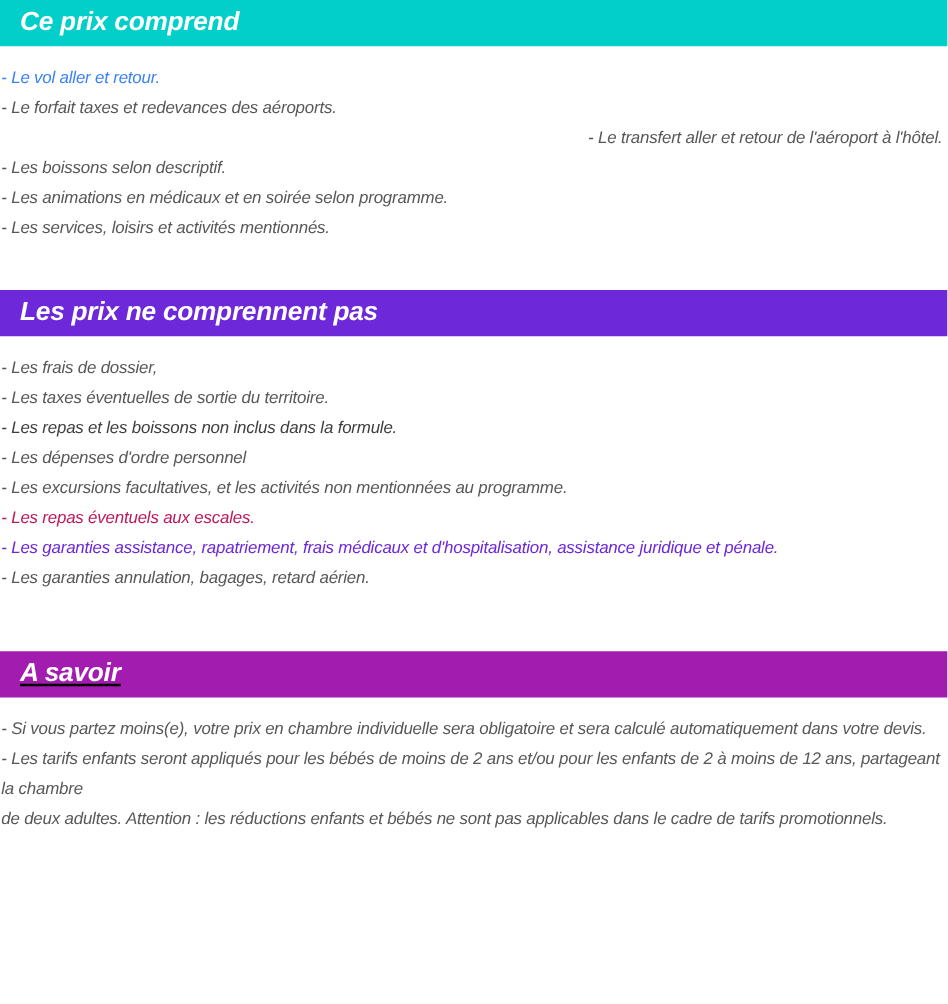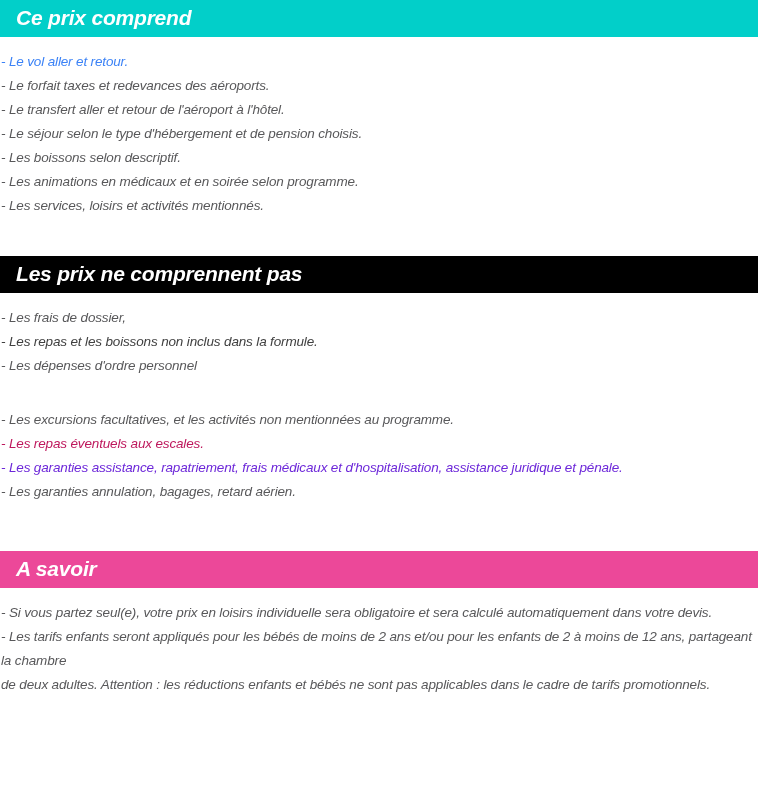--- a/index.html
+++ b/index.html
@@ -82,56 +82,56 @@
 <div class="page">
 
   <div class="section section-1">
     <div class="section-header" style="background: rgb(2, 207, 201);">
       <span class="section-header-title" style="color: rgb(255, 255, 255);">Ce prix comprend</span>
     </div>
     <div class="section-body">
       <div class="section-body-inner">
         <span class="list-item" style="color: #3b82f6;">- Le vol aller et retour.</span>
         <span class="list-item" style="color: rgb(88, 88, 90);">- Le forfait taxes et redevances des aéroports.</span>
-        <span class="list-item" style="color: rgb(88, 88, 90);">- Le transfert aller et retour de l'aéroport à l'hôtel.</span>
-        <span class="list-item" style="color: rgb(88, 88, 90);">- Le séjour selon le type d'hébergement et de pension choisis.</span>
+        <span class="list-item" style="color: rgb(88, 88, 90); text-align: right;">- Le transfert aller et retour de l'aéroport à l'hôtel.</span>
         <span class="list-item" style="color: rgb(88, 88, 90);">- Les boissons selon descriptif.</span>
         <span class="list-item" style="color: rgb(88, 88, 90);">- Les animations en médicaux et en soirée selon programme.</span>
         <span class="list-item" style="color: rgb(88, 88, 90);">- Les services, loisirs et activités mentionnés.</span>
       </div>
     </div>
   </div>
 
   <div class="gap-1"></div>
 
   <div class="section section-2">
-    <div class="section-header" style="background: #000000;">
+    <div class="section-header" style="background: #6d28d9;">
       <span class="section-header-title" style="color: rgb(255, 255, 255);">Les prix ne comprennent pas</span>
     </div>
     <div class="section-body">
       <div class="section-body-inner">
         <span class="list-item" style="color: rgb(88, 88, 90);">- Les frais de dossier,</span>
+        <span class="list-item" style="color: rgb(88, 88, 90);">- Les taxes éventuelles de sortie du territoire.</span>
         <span class="list-item" style="color: #404040;">- Les repas et les boissons non inclus dans la formule.</span>
         <span class="list-item" style="color: rgb(88, 88, 90);">- Les dépenses d'ordre personnel</span>
-        <span class="list-item" style="color: rgb(88, 88, 90); margin-top: 30px;">- Les excursions facultatives, et les activités non mentionnées au programme.</span>
+        <span class="list-item" style="color: rgb(88, 88, 90);">- Les excursions facultatives, et les activités non mentionnées au programme.</span>
         <span class="list-item" style="color: #be185d;">- Les repas éventuels aux escales.</span>
         <span class="list-item" style="color: #6d28d9;">- Les garanties assistance, rapatriement, frais médicaux et d'hospitalisation, assistance juridique et pénale.</span>
         <span class="list-item" style="color: rgb(88, 88, 90);">- Les garanties annulation, bagages, retard aérien.</span>
       </div>
     </div>
   </div>
 
   <div class="gap-2"></div>
 
   <div class="section section-3">
-    <div class="section-header" style="background: #ec4899;">
+    <div class="section-header" style="background: #a21caf; text-decoration: underline;">
       <span class="section-header-title" style="color: rgb(255, 255, 255);">A savoir</span>
     </div>
     <div class="section-body">
       <div class="section-body-inner">
-        <span class="para-item" style="color: rgb(88, 88, 90);">- Si vous partez seul(e), votre prix en loisirs individuelle sera obligatoire et sera calculé automatiquement dans votre devis.</span>
+        <span class="para-item" style="color: rgb(88, 88, 90);">- Si vous partez moins(e), votre prix en chambre individuelle sera obligatoire et sera calculé automatiquement dans votre devis.</span>
         <span class="para-item" style="color: rgb(88, 88, 90);">- Les tarifs enfants seront appliqués pour les bébés de moins de 2 ans et/ou pour les enfants de 2 à moins de 12 ans, partageant la chambre</span>
         <span class="para-item" style="color: rgb(88, 88, 90);">de deux adultes. Attention : les réductions enfants et bébés ne sont pas applicables dans le cadre de tarifs promotionnels.</span>
       </div>
     </div>
   </div>
 
 </div>
 
 </body></html>

